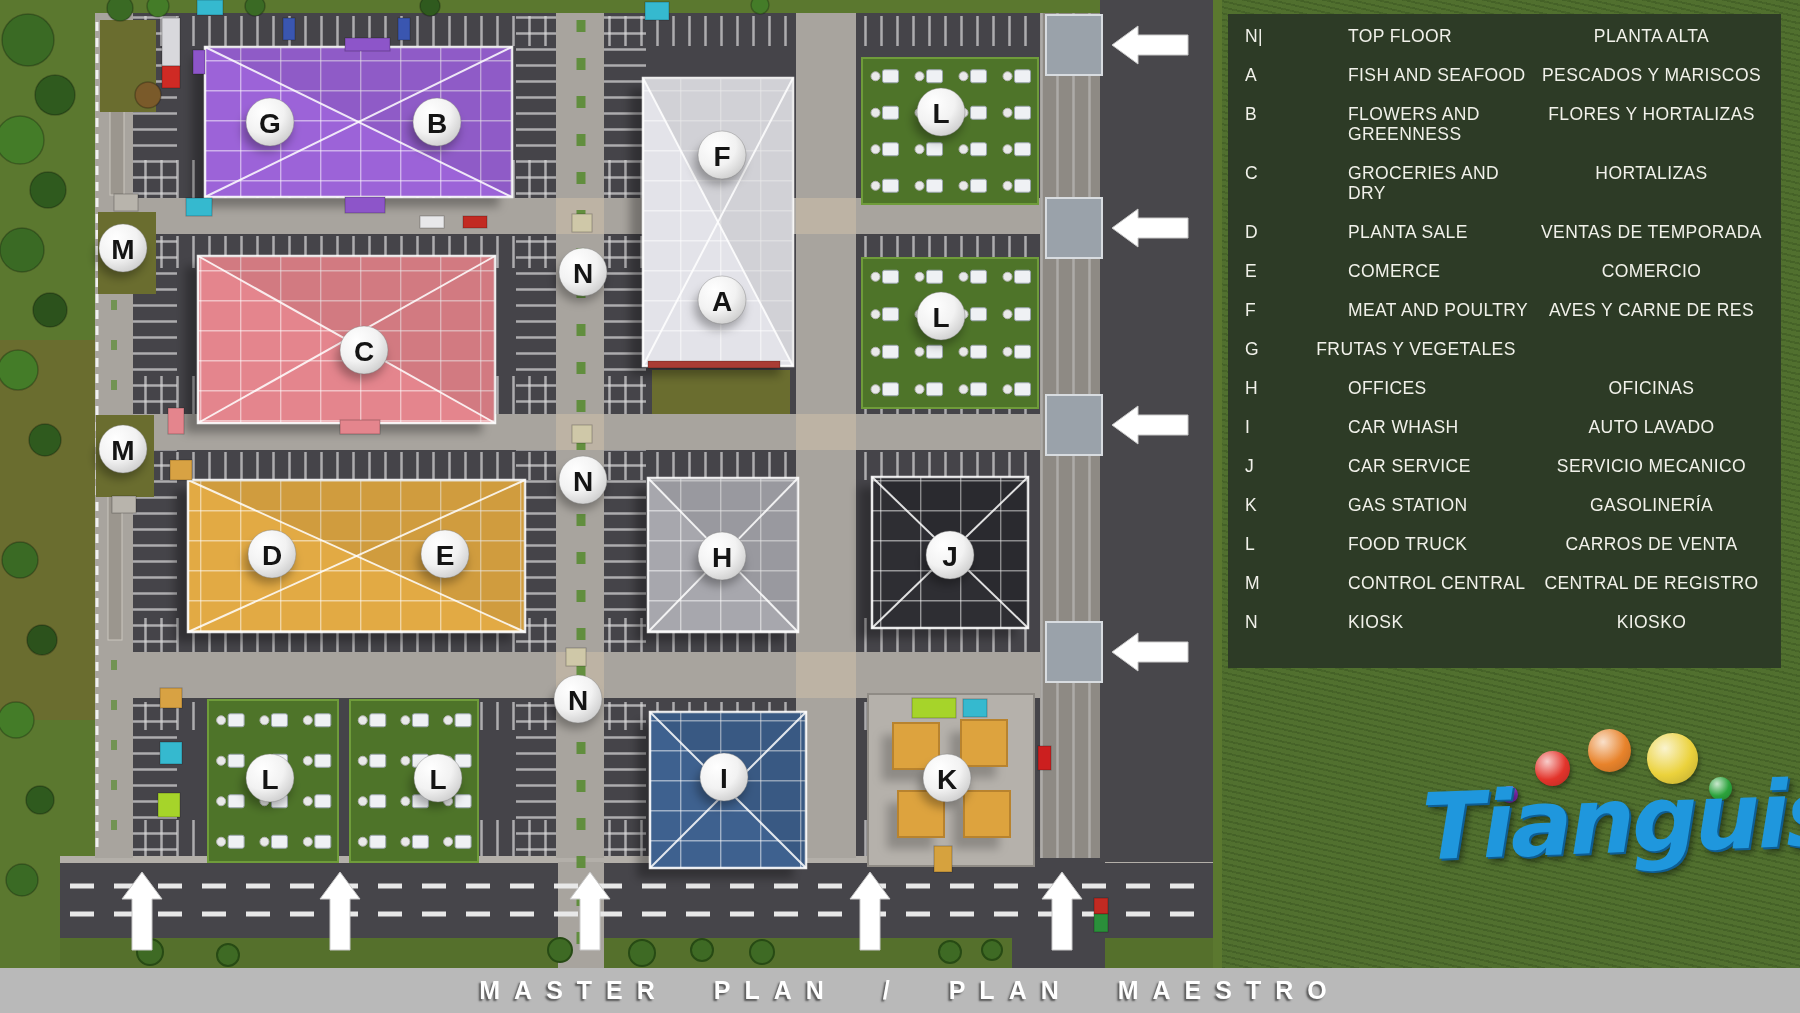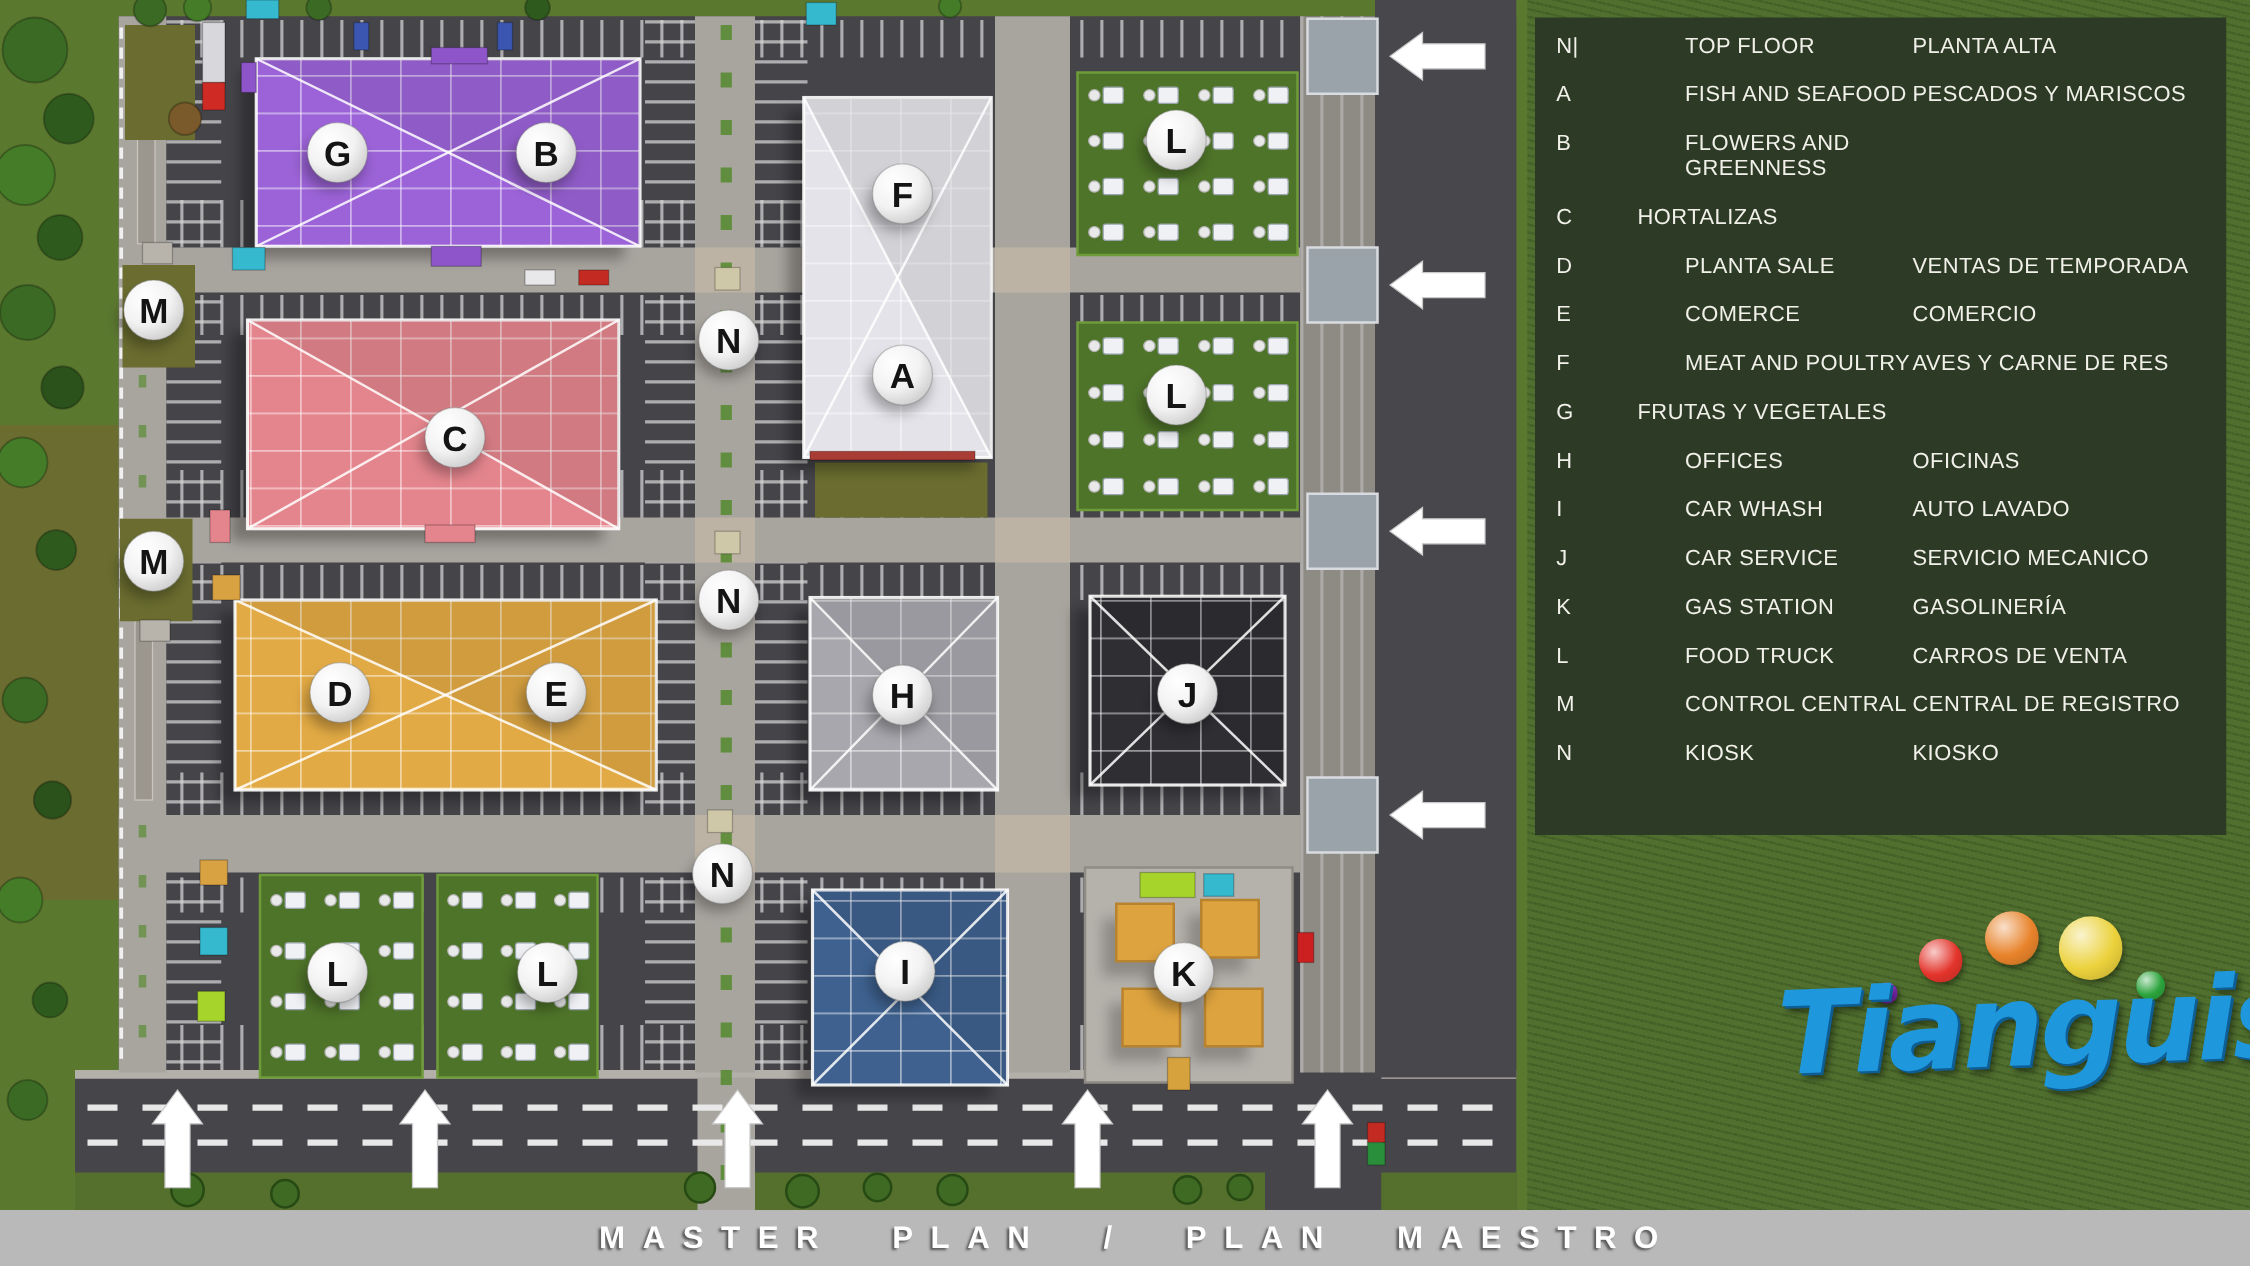--- a/index.html
+++ b/index.html
@@ -19,21 +19,21 @@
   #legend{
     position:absolute;left:1228px;top:14px;width:553px;height:654px;
     box-sizing:border-box;padding:12px 0 0 17px;
     background:#2d3b26;
     color:#f1f1ea;
   }
   .lrow{display:grid;grid-template-columns:65px 220px auto;margin-bottom:19px;
         font-size:17.5px;line-height:20px;letter-spacing:.4px;}
   .lcode{color:#f1f1ea;}
   .len{white-space:pre-line;margin-left:38px;}
-  .les{padding-right:8px;}
+  .les{padding-right:8px;text-align:center;}
 
   
   #logo{position:absolute;left:1410px;top:715px;width:400px;height:210px;}
   #logo .logo-text{
     position:absolute;left:12px;top:52px;
     font-family:"DejaVu Sans",sans-serif;font-style:italic;font-weight:bold;
     font-size:92px;letter-spacing:-3px;color:#1f97dd;
     text-shadow:2px 2px 0 #0e5d93,4px 5px 6px rgba(0,0,0,.45);
     transform:rotate(-2deg);
   }
@@ -514,23 +514,26 @@
       </div>
       <div class="lrow">
         <span class="lcode">A</span>
         <span class="len">FISH AND SEAFOOD</span>
         <span class="les">PESCADOS Y MARISCOS</span>
       </div>
       <div class="lrow">
         <span class="lcode">B</span>
         <span class="len">FLOWERS AND
 GREENNESS</span>
+        <span class="les">FLORES Y HORTALIZAS</span>
       </div>
       <div class="lrow">
         <span class="lcode">C</span>
+        <span class="len">GROCERIES AND
+DRY</span>
         <span class="les">HORTALIZAS</span>
       </div>
       <div class="lrow">
         <span class="lcode">D</span>
         <span class="len">PLANTA SALE</span>
         <span class="les">VENTAS DE TEMPORADA</span>
       </div>
       <div class="lrow">
         <span class="lcode">E</span>
         <span class="len">COMERCE</span>

